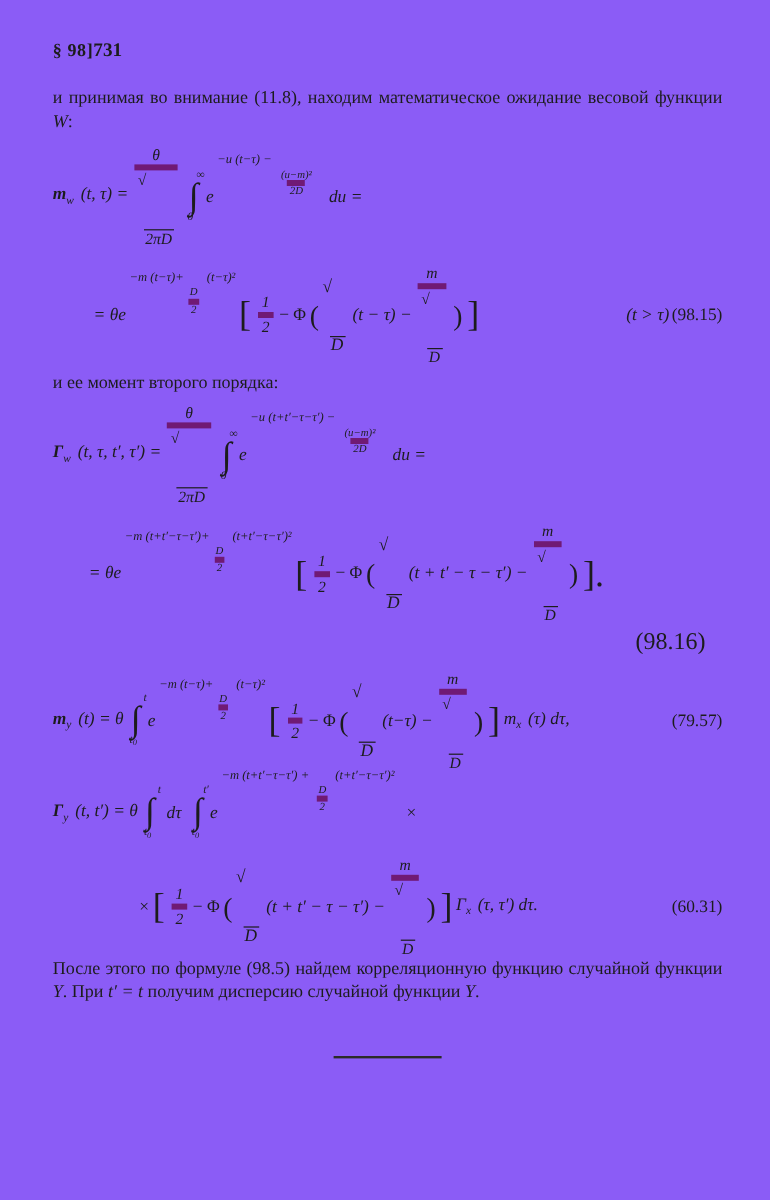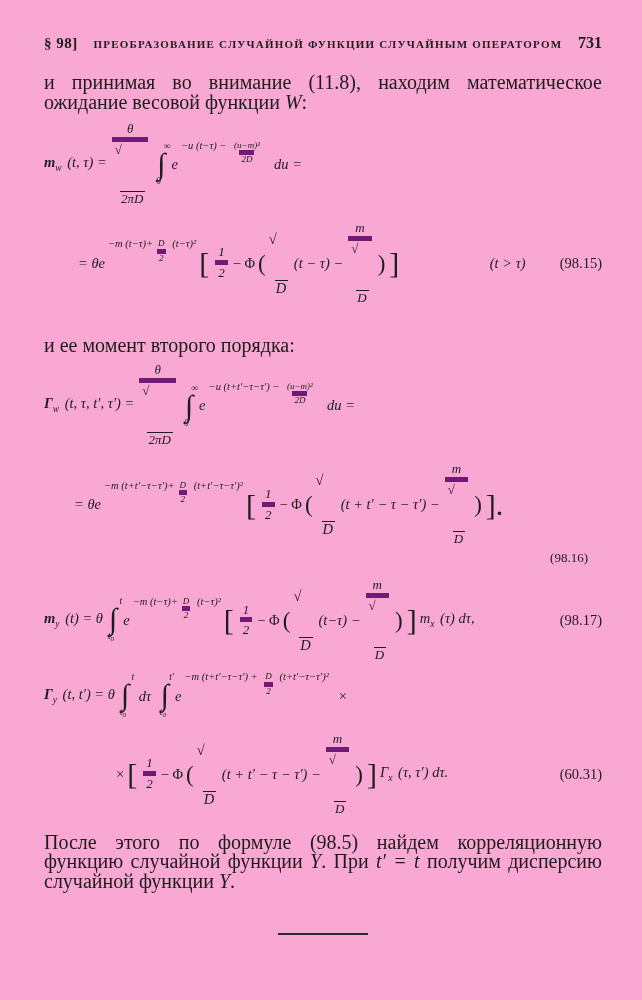--- a/index.html
+++ b/index.html
@@ -3,47 +3,47 @@
 <meta charset="utf-8">
 <style>
   html,body{margin:0;padding:0;}
   body{
     width:642px;height:1000px;
     background:#fbfbf8;
     font-family:"Liberation Serif", serif;
     color:#1c1c1c;
     overflow:hidden;
   }
-  .page{width:642px;height:1000px;position:relative;background:#f9a8d4;}
+  .page{width:642px;height:1000px;position:relative;background:#8b5cf6;}
   .content{padding:0 40px 0 44px;}
 
   
   .header{display:flex;align-items:baseline;padding-top:34px;}
   .h-sec{font-size:15px;font-weight:700;letter-spacing:.5px;white-space:pre;}
   .h-title{flex:1;text-align:center;font-size:11px;font-weight:700;letter-spacing:1.2px;padding:0 6px;}
   .h-page{font-size:16px;font-weight:700;}
 
   
-  .para{font-size:20px;line-height:19.5px;text-align:justify;margin:0;}
+  .para{font-size:15px;line-height:19.5px;text-align:justify;margin:0;}
   .para .it{font-style:italic;}
   .mt1{margin-top:21px;}
 
   
   .eq{margin:0;}
   .mrow{display:flex;align-items:center;font-style:italic;font-size:14.5px;line-height:1;column-gap:2px;}
   .mrow>*{flex:0 0 auto;}
   .tok{white-space:pre;}
   .bi{font-weight:700;font-style:italic;}
   .msub{font-size:9.5px;font-style:italic;vertical-align:-4px;margin:0 2px 0 0;}
   .up{font-style:normal;white-space:pre;}
 
   .frac{display:inline-flex;flex-direction:column;align-items:center;font-size:13px;line-height:1.15;margin:0 3px;text-align:center;}
   .frac .num{padding:0 3px;white-space:pre;}
   .frac .den{border-top:5px solid #701a75;padding:1px 3px 0;display:inline-flex;align-items:flex-start;white-space:pre;}
-  .frac.xs{font-size:9px;line-height:1.05;margin:0 2px;}
+  .frac.xs{font-size:9px;line-height:1.05;margin:12px 2px;}
   .frac.xs .den{padding:0 2px;}
 
   .sqrt{display:inline-flex;align-items:flex-start;white-space:pre;}
   .rad{font-style:normal;letter-spacing:-1px;}
   .bar{border-top:1px solid #1c1c1c;padding:0 2px 0 1px;margin-left:-1px;white-space:pre;margin-top:48px;}
 
   .intgrl{display:inline-flex;flex-direction:column;align-items:center;line-height:1;margin:0 4px;}
   .isign{font-size:30px;font-style:normal;line-height:24px;}
   .ilim{font-size:9.5px;line-height:9px;font-style:italic;white-space:pre;}
   .ilim.top{align-self:flex-end;margin-right:-5px;margin-bottom:1px;}
@@ -51,39 +51,38 @@
   .isub{font-size:7px;vertical-align:-2px;}
 
   .exp{display:inline-flex;align-items:flex-start;font-size:10.5px;line-height:1;position:relative;top:-12px;margin-left:1px;font-style:italic;white-space:pre;}
 
   .bigbr{font-size:30px;font-style:normal;line-height:1;margin:0 1px;}
   .bigpar{font-size:23px;font-style:normal;line-height:1;margin:0 1px;}
 
   .cond{margin-left:auto;white-space:pre;}
   .eqnum{font-style:normal;white-space:pre;}
   .eqnum.push{margin-left:auto;}
-  .eqnum.aftercond{margin-left:32px;}
-  .eqnum-row{text-align:right;font-size:13px;font-style:normal;padding-right:14px;margin-top:3px;}
+  .eqnum.aftercond{margin-left:0;}
+  .eqnum-row{text-align:right;font-size:20px;font-style:normal;padding-right:14px;margin-top:3px;}
 
   .ind1{margin-left:34px;}
   .ind2{margin-left:30px;}
   .ind3{margin-left:72px;}
 
   
   .footrule{width:90px;height:2px;background:#2b2b28;margin:42px auto 0;}
 </style>
 </head>
 <body>
 
 <div class="page">
   <div class="content">
 
     <div class="header">
       <span class="h-sec">§ 98]</span>
-      <span class="h-title">ПРЕОБРАЗОВАНИЕ СЛУЧАЙНОЙ ФУНКЦИИ СЛУЧАЙНЫМ ОПЕРАТОРОМ</span>
       <span class="h-page">731</span>
     </div>
 
     <p class="para mt1"><span>и принимая во внимание (11.8), находим математическое ожидание весовой функции </span><span class="it">W</span><span>:</span></p>
 
     <div class="eq" style="margin-top:10px;">
       <div class="mrow">
         <span class="tok"><span class="bi">m</span><sub class="msub">w</sub><span> (t, τ) =</span></span>
         <span class="frac">
           <span class="num">θ</span>
@@ -121,21 +120,21 @@
           <span class="num">m</span>
           <span class="den"><span class="rad">√</span><span class="bar">D</span></span>
         </span>
         <span class="bigpar">)</span>
         <span class="bigbr">]</span>
         <span class="cond">(t &gt; τ)</span>
         <span class="eqnum aftercond">(98.15)</span>
       </div>
     </div>
 
-    <p class="para" style="margin-top:30px;"><span>и ее момент второго порядка:</span></p>
+    <p class="para" style="margin-top:4px;"><span>и ее момент второго порядка:</span></p>
 
     <div class="eq" style="margin-top:8px;">
       <div class="mrow">
         <span class="tok"><span class="bi">Γ</span><sub class="msub">w</sub><span> (t, τ, t′, τ′) =</span></span>
         <span class="frac">
           <span class="num">θ</span>
           <span class="den"><span class="rad">√</span><span class="bar">2πD</span></span>
         </span>
         <span class="intgrl">
           <span class="ilim top">∞</span>
@@ -201,21 +200,21 @@
         <span class="bigpar">(</span>
         <span class="sqrt"><span class="rad">√</span><span class="bar">D</span></span>
         <span class="tok"> (t−τ) −</span>
         <span class="frac">
           <span class="num">m</span>
           <span class="den"><span class="rad">√</span><span class="bar">D</span></span>
         </span>
         <span class="bigpar">)</span>
         <span class="bigbr">]</span>
         <span class="tok"><span>m</span><sub class="msub">x</sub><span> (τ) dτ,</span></span>
-        <span class="eqnum push">(98.17)</span>
+        <span class="eqnum push">(79.57)</span>
       </div>
     </div>
 
     <div class="eq" style="margin-top:10px;">
       <div class="mrow">
         <span class="tok"><span class="bi">Γ</span><sub class="msub">y</sub><span> (t, t′) = θ</span></span>
         <span class="intgrl">
           <span class="ilim top">t</span>
           <span class="isign">∫</span>
           <span class="ilim bot"><span>t</span><span class="isub">0</span></span>
@@ -249,18 +248,18 @@
           <span class="num">m</span>
           <span class="den"><span class="rad">√</span><span class="bar">D</span></span>
         </span>
         <span class="bigpar">)</span>
         <span class="bigbr">]</span>
         <span class="tok"><span>Γ</span><sub class="msub">x</sub><span> (τ, τ′) dτ.</span></span>
         <span class="eqnum push">(60.31)</span>
       </div>
     </div>
 
-    <p class="para" style="margin-top:16px;"><span>После этого по формуле (98.5) найдем корреляционную функцию случайной функции </span><span class="it">Y</span><span>. При </span><span class="it">t′ = t</span><span> получим дисперсию случайной функции </span><span class="it">Y</span><span>.</span></p>
+    <p class="para" style=""><span>После этого по формуле (98.5) найдем корреляционную функцию случайной функции </span><span class="it">Y</span><span>. При </span><span class="it">t′ = t</span><span> получим дисперсию случайной функции </span><span class="it">Y</span><span>.</span></p>
 
     <div class="footrule"></div>
 
   </div>
 </div>
 
 </body></html>

